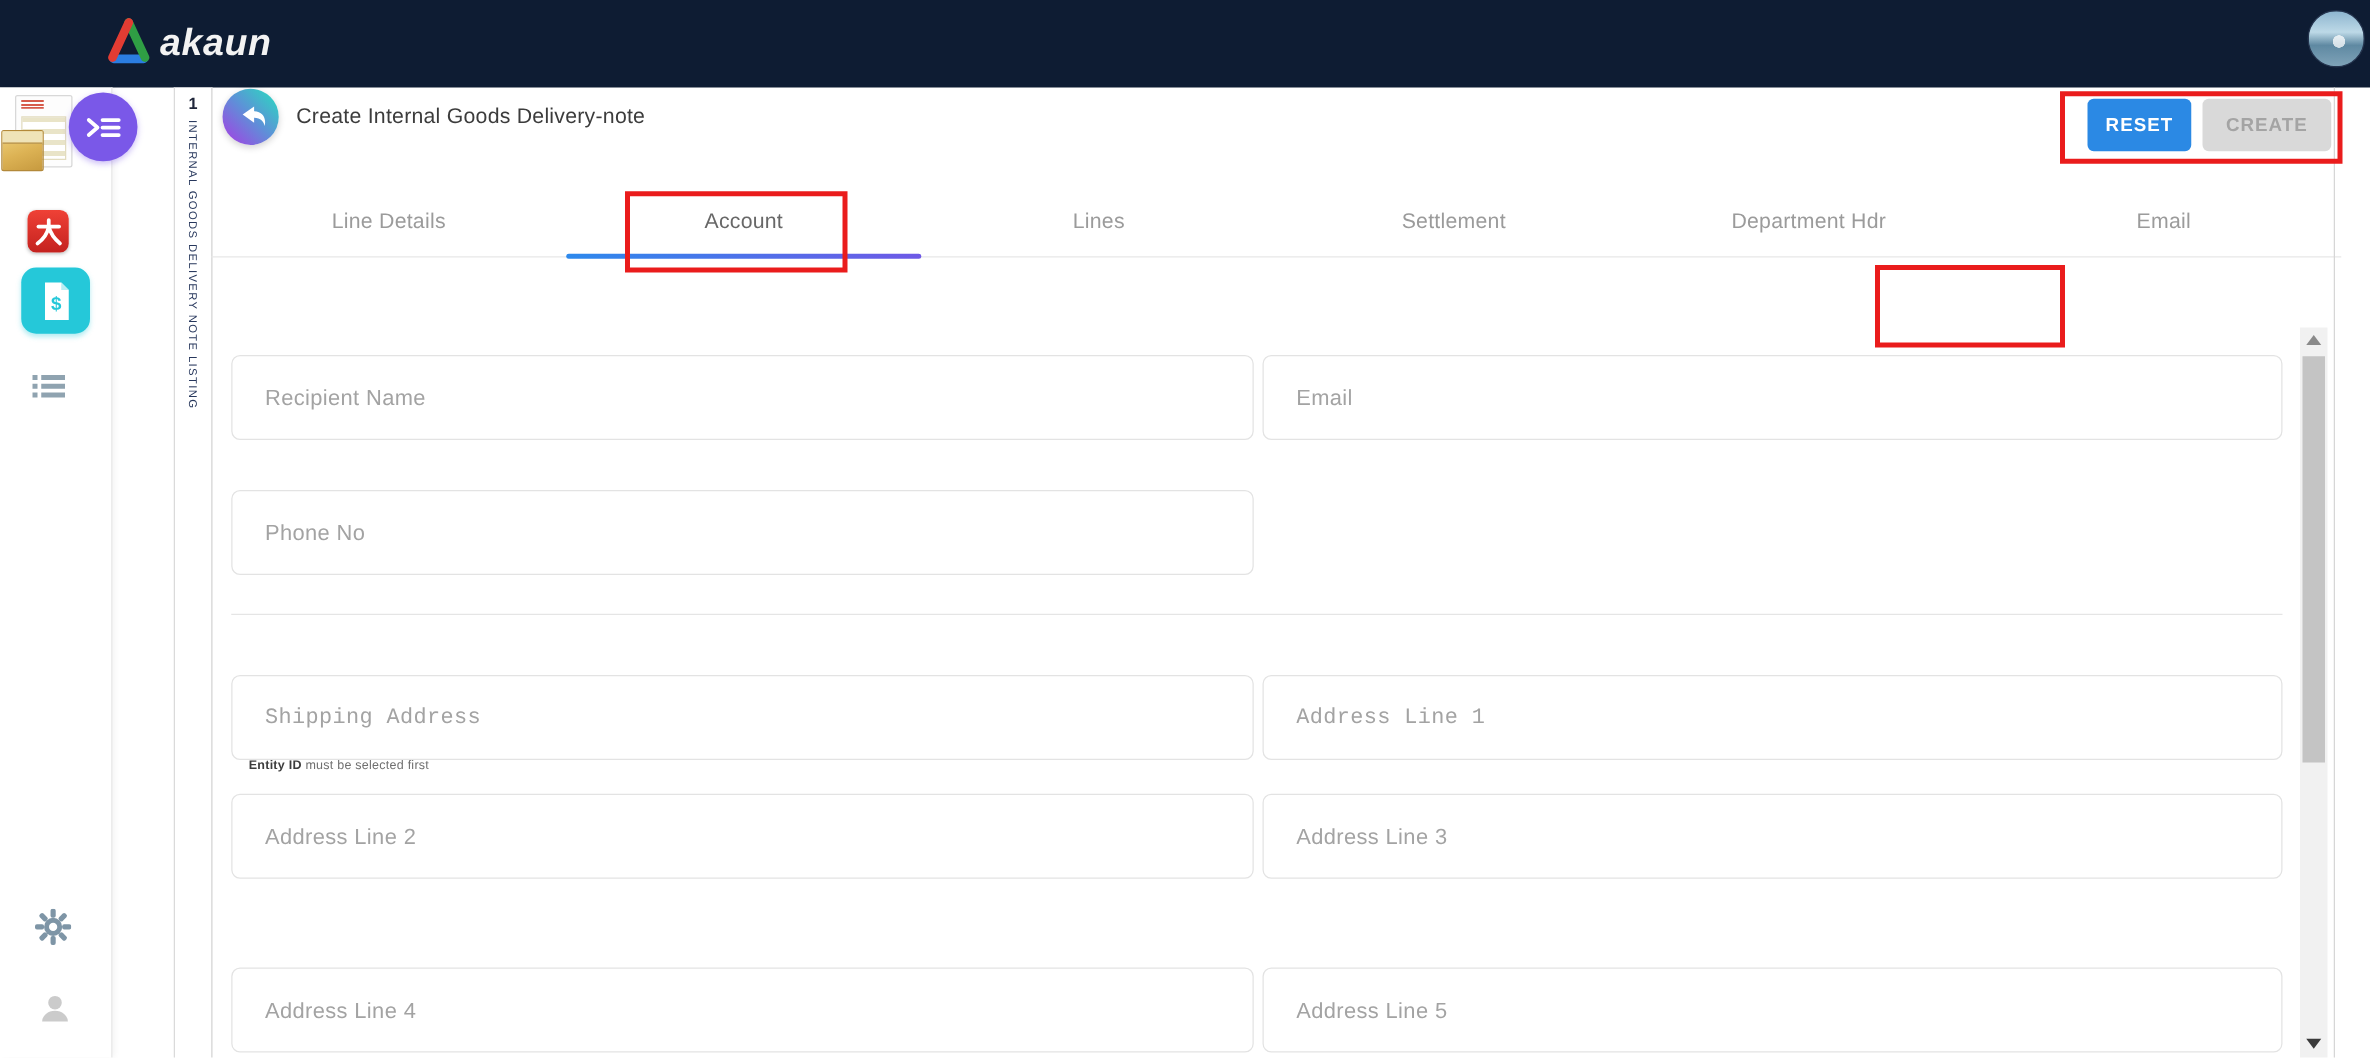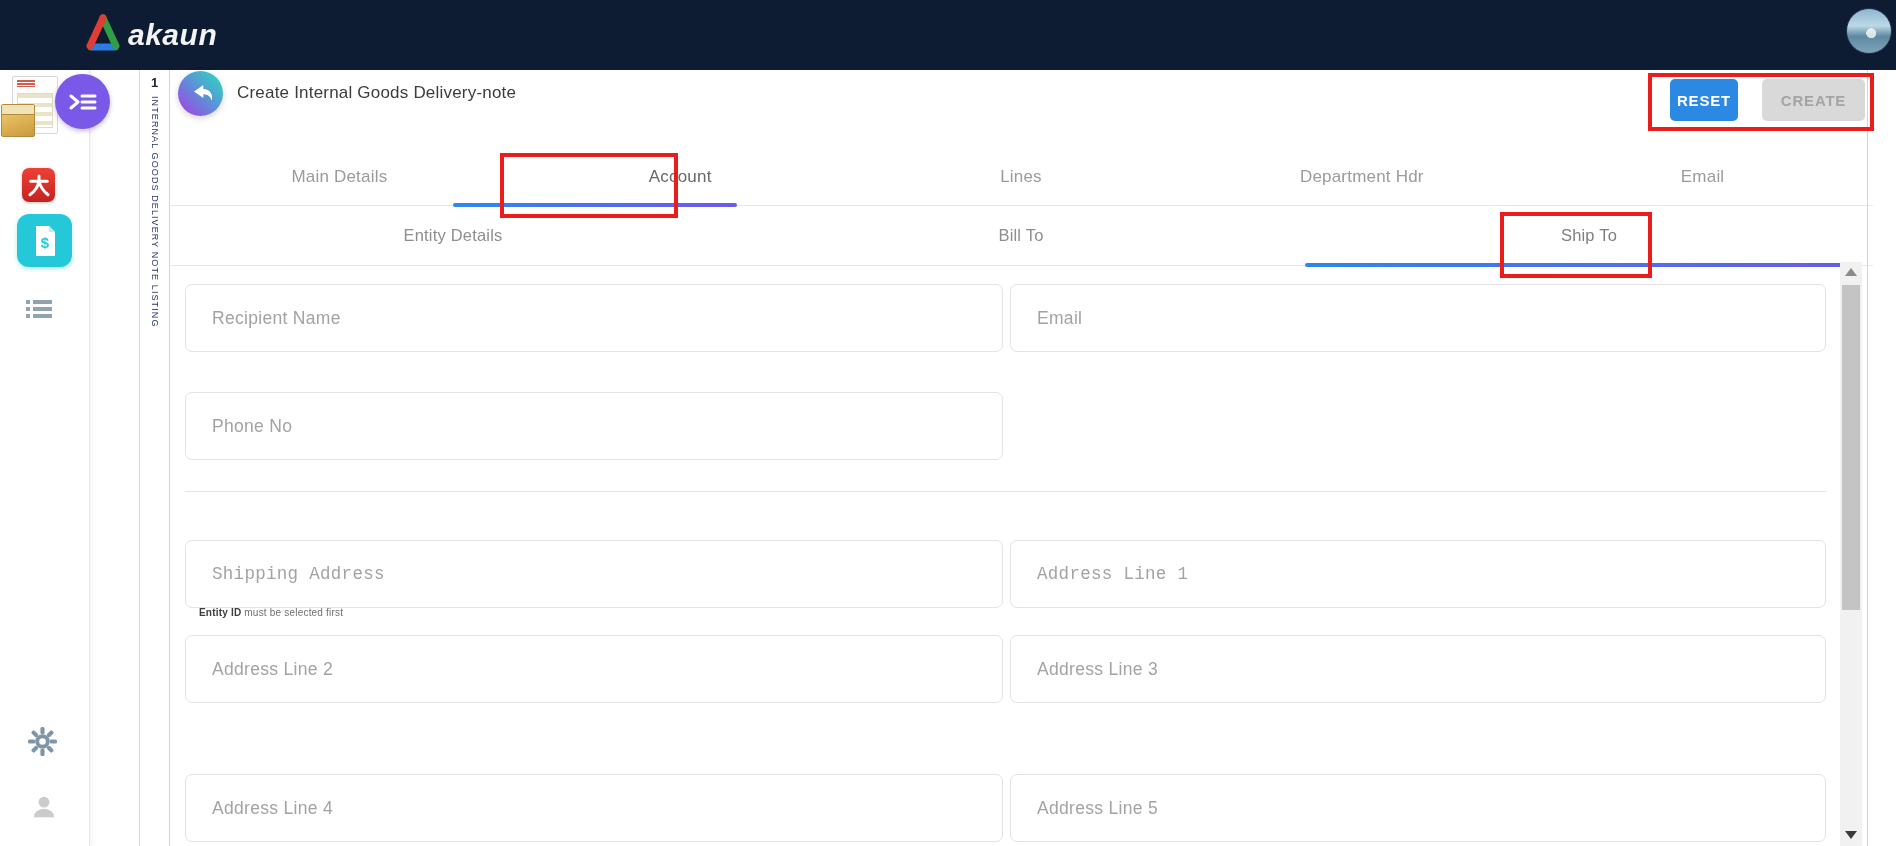--- a/index.html
+++ b/index.html
@@ -55,21 +55,21 @@
 
   
   .back-btn { position:absolute; left:178px; top:71px; width:45px; height:45px; border-radius:50%;
               border:none; cursor:pointer; display:flex; align-items:center; justify-content:center;
               background:linear-gradient(225deg,#31d0c3 10%,#5f8fd8 50%,#9b4ae2 90%);
               box-shadow:0 2px 6px rgba(0,0,0,.18); }
   .page-title { position:absolute; left:237px; top:70px; height:46px; display:flex; align-items:center;
                 font-size:17px; color:#3c3c3c; letter-spacing:.2px; }
   .btn { position:absolute; top:79px; height:42px; border:none; border-radius:5px; font-size:15px;
          font-weight:bold; letter-spacing:.8px; cursor:pointer; font-family:inherit; }
-  .btn-reset { left:1670px; width:68px; background:#2b89e4; color:#fff; }
+  .btn-reset { left:1670px; width:83px; background:#2b89e4; color:#fff; }
   .btn-create { left:1762px; width:103px; background:#d9d9d9; color:#a4a4a4; cursor:default; }
 
   
   .tabs { position:absolute; left:169px; top:148px; width:1704px; height:58px; display:flex;
           border-bottom:1px solid #e7e7e7; }
   .tab { flex:1; display:flex; align-items:center; justify-content:center; font-size:17px;
          color:#9b9b9b; letter-spacing:.2px; cursor:pointer; }
   .tab.active { color:#686868; }
   .tab-underline { position:absolute; left:284px; bottom:-2px; width:284px; height:4px;
                    background:linear-gradient(90deg,#2d89ec,#6e59e6); border-radius:2px; }
@@ -197,34 +197,29 @@
       <svg width="26" height="26" viewBox="0 0 34 34">
         <path d="M20 8 L8 16.5 L20 25 L20 20 C27 20 30 24 31 28.5 C33 20 29 13.5 20 13 Z" fill="#ffffff"></path>
       </svg>
     </span>
   </button>
   <div class="page-title">Create Internal Goods Delivery-note</div>
   <button class="btn btn-reset">RESET</button>
   <button class="btn btn-create" disabled="">CREATE</button>
 
   <div class="tabs">
-    <div class="tab">Main Details</div>
+    <div class="tab">Line Details</div>
     <div class="tab active">Account</div>
     <div class="tab">Lines</div>
+    <div class="tab">Settlement</div>
     <div class="tab">Department Hdr</div>
     <div class="tab">Email</div>
     <div class="tab-underline"></div>
   </div>
 
-  <div class="subtabs">
-    <div class="subtab">Entity Details</div>
-    <div class="subtab">Bill To</div>
-    <div class="subtab active">Ship To</div>
-    <div class="subtab-underline"></div>
-  </div>
 
   <input class="field col-l row1" placeholder="Recipient Name" style="">
   <input class="field col-r row1" placeholder="Email" style="">
   <input class="field col-l row2" placeholder="Phone No" style="">
 
   <div class="divider"></div>
 
   <input class="field col-l row3" placeholder="Shipping Address" style="">
   <input class="field col-r row3" placeholder="Address Line 1" style="">
 

